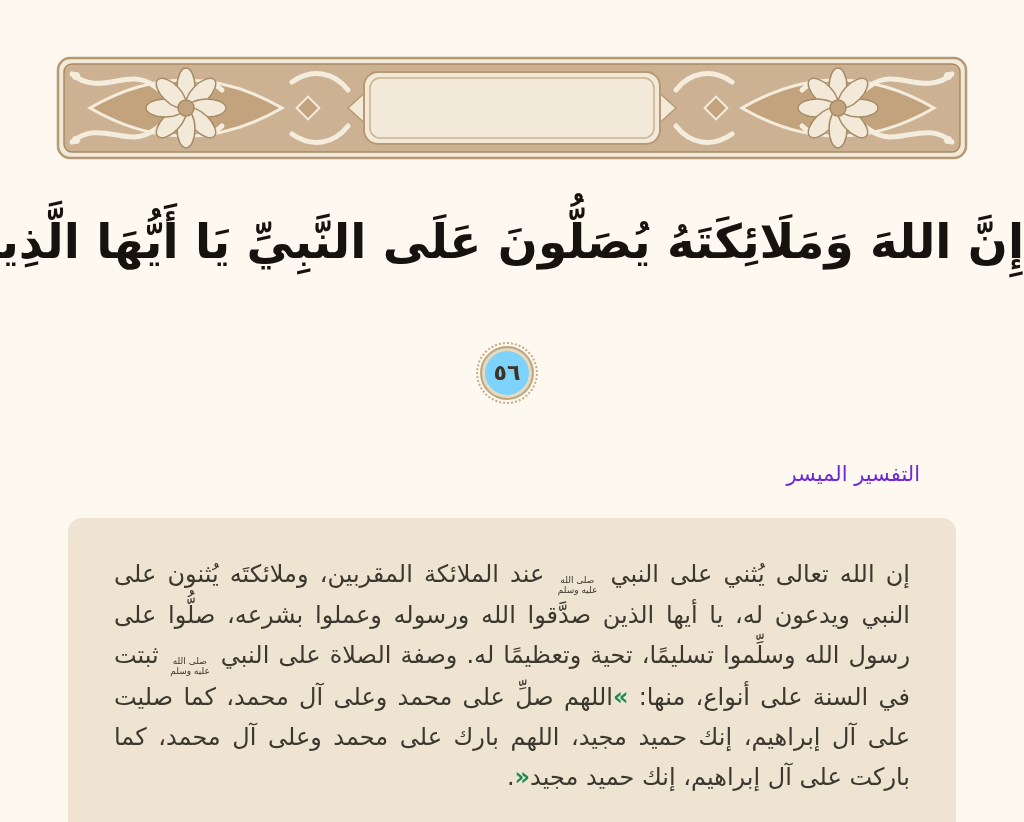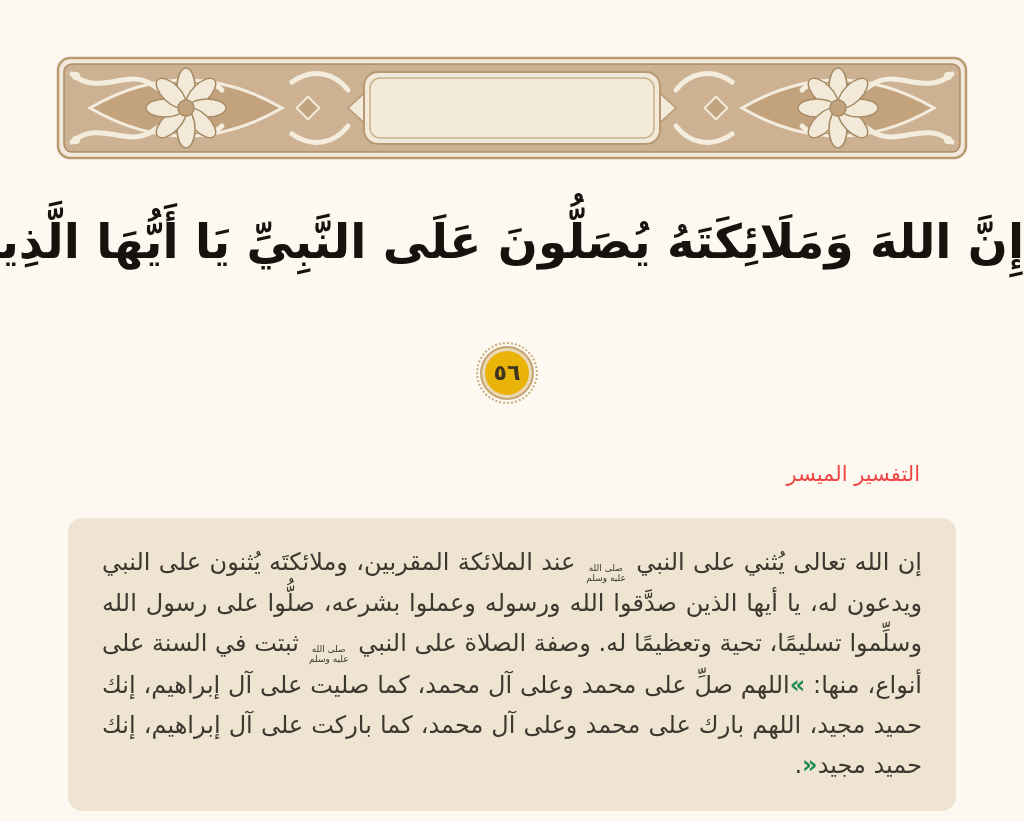--- a/index.html
+++ b/index.html
@@ -27,42 +27,42 @@
     position:absolute;left:0;top:186px;width:1024px;
     text-align:center;direction:rtl;color:#16120d;
   }
   .verse-line{
     line-height:112px;font-size:47px;font-weight:bold;
     letter-spacing:0;white-space:nowrap;
   }
   .medallion{
     display:inline-flex;align-items:center;justify-content:center;
     width:50px;height:50px;border-radius:50%;
-    background:#eab308;border:2px solid #c2a67c;
+    background:#7dd3fc;border:2px solid #c2a67c;
     outline:2px dotted #c9ab80;outline-offset:2px;
     box-shadow:inset 0 0 0 3px #ead9bd;
     vertical-align:-10px;margin:0 14px 0 4px;
   }
   .medallion-num{font-size:22px;font-weight:bold;color:#3f3420;line-height:1;}
 
   
   .label-row{
     position:absolute;right:104px;top:462px;width:860px;
     text-align:right;direction:rtl;
   }
-  .tafsir-label{font-size:21px;color:#ef4444;}
+  .tafsir-label{font-size:21px;color:#6d28d9;}
 
   
   .tafsir-box{
     position:absolute;left:68px;top:518px;width:888px;
     box-sizing:border-box;border-radius:14px;
     background:#eee4d1;padding:24px 34px 26px;
   }
   .tafsir-text{
-    margin:0;direction:rtl;text-align:justify;text-align-last:right;
+    margin:12px;direction:rtl;text-align:justify;text-align-last:right;
     font-size:24px;line-height:40px;color:#3c382f;
   }
   .honorific{
     display:inline-block;width:40px;min-width:40px;
     font-size:9px;line-height:1.15;text-align:center;
     vertical-align:-11px;color:#3c382f;margin:0 2px;
   }
   .quote-mark{color:#1e8a52;font-weight:bold;}
 </style>
 </head>

